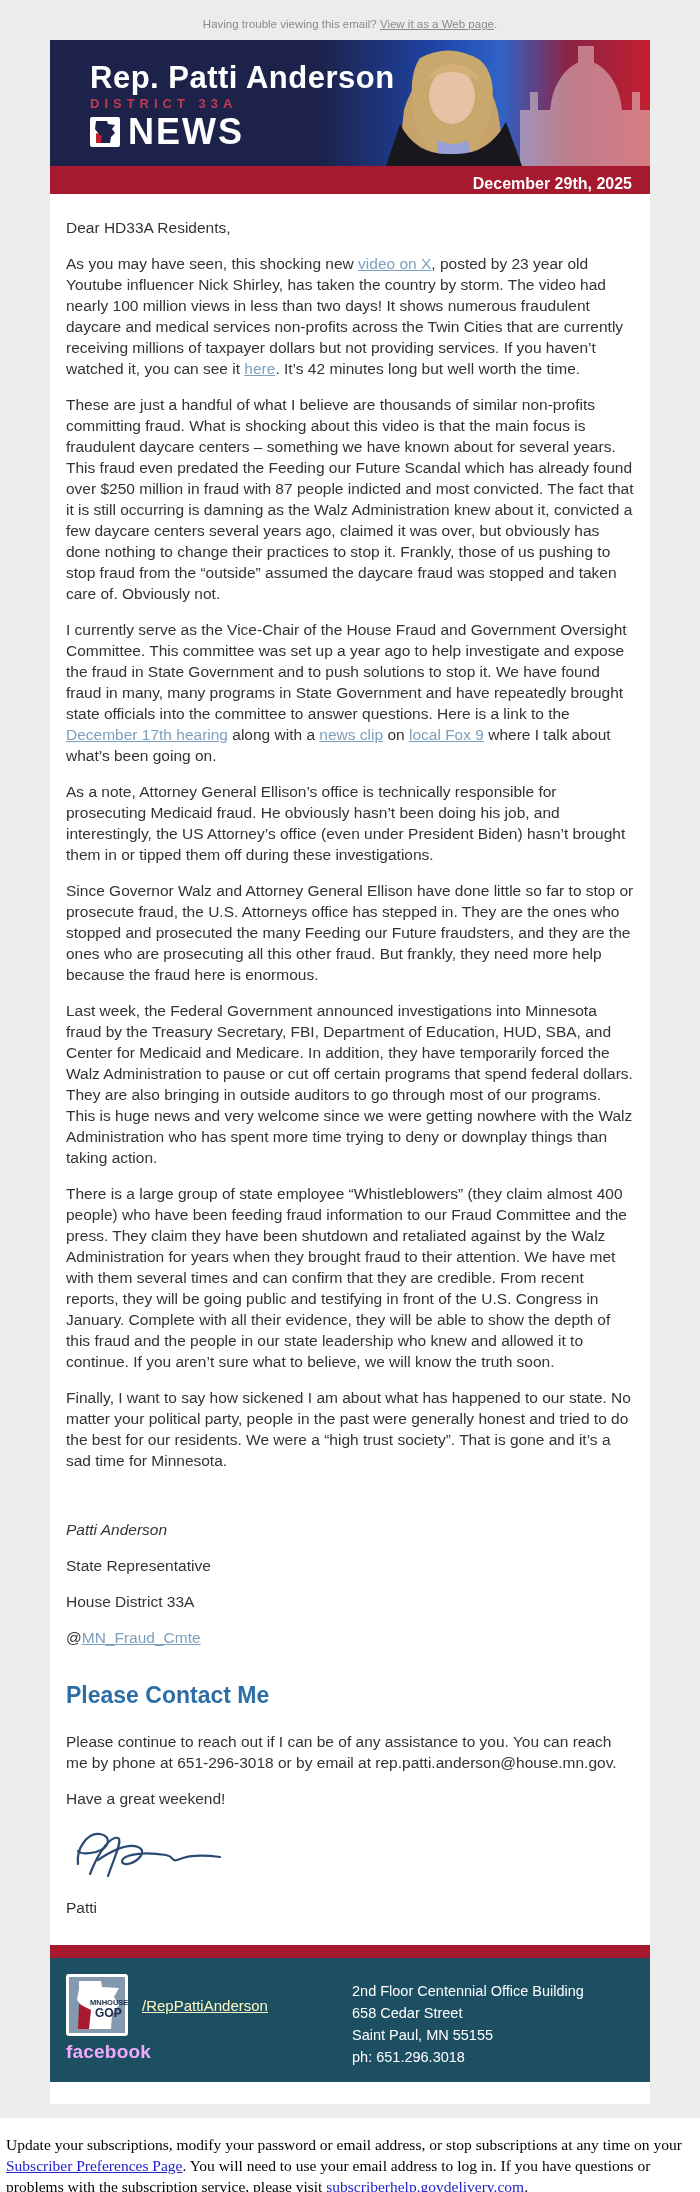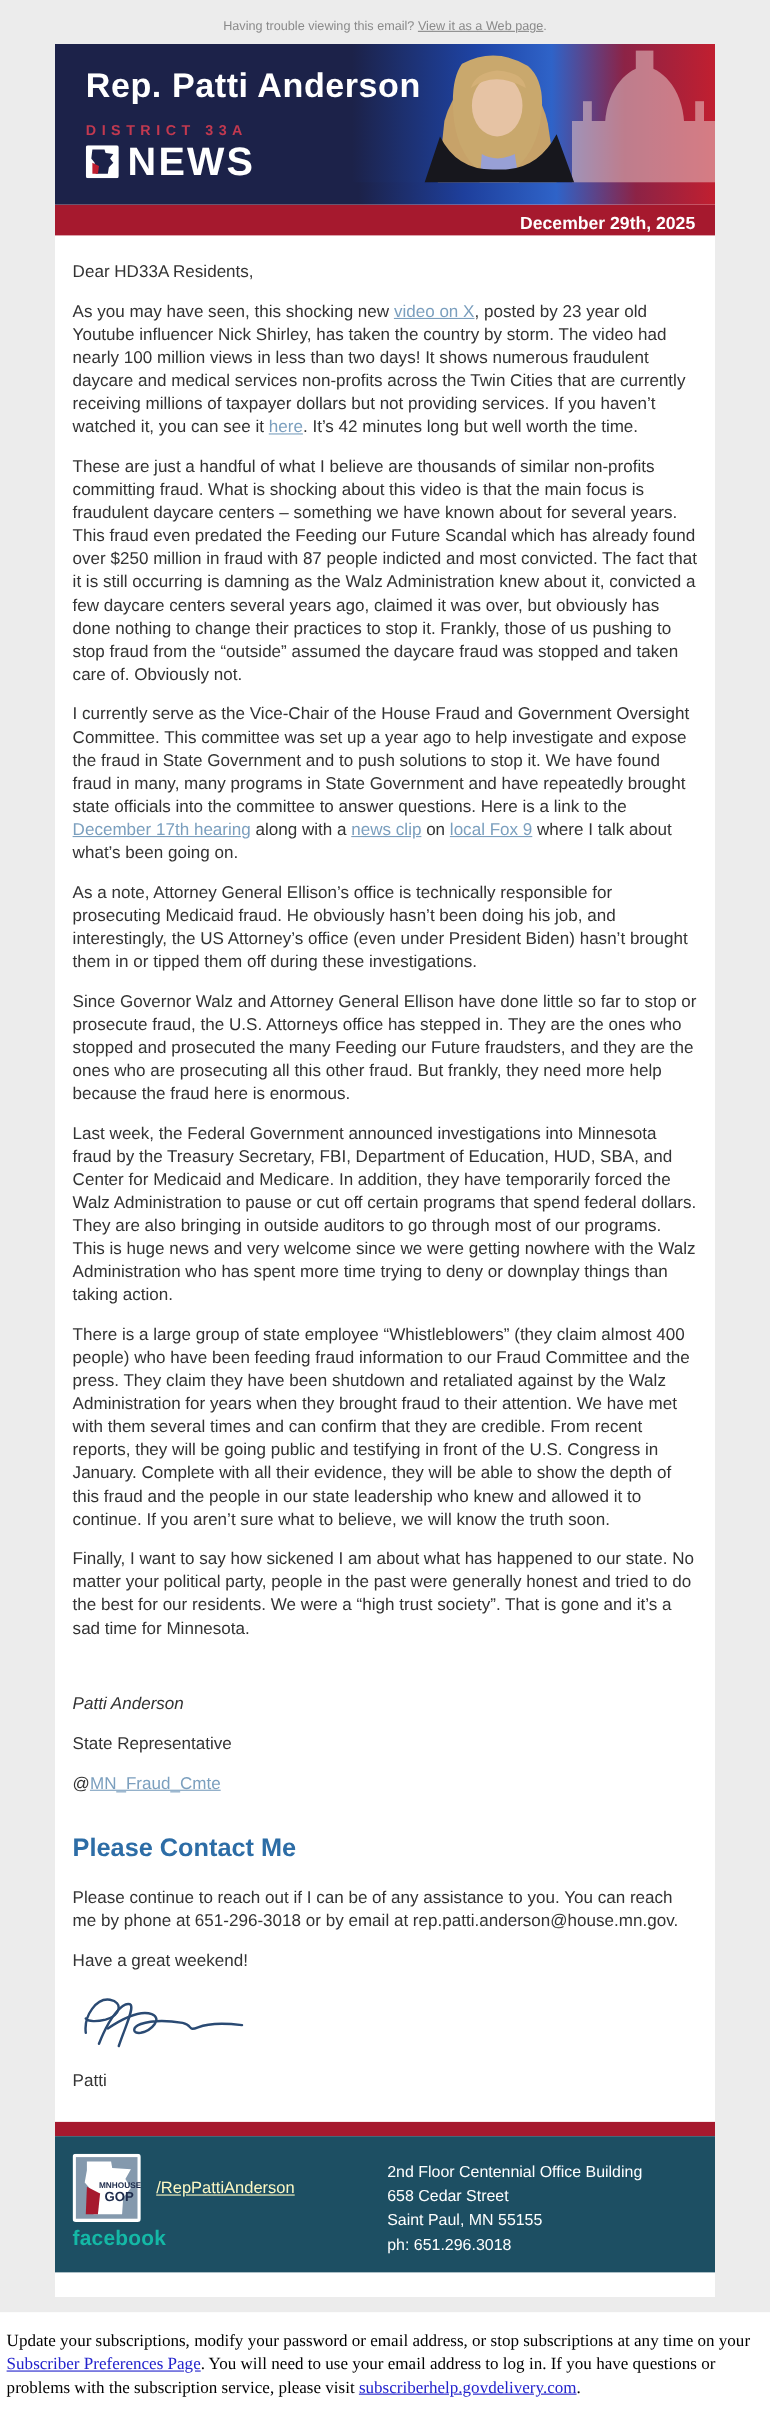--- a/index.html
+++ b/index.html
@@ -6,26 +6,26 @@
   body { font-family: "Liberation Sans", sans-serif; color: #333; }
 
   
   .preheader { text-align: center; padding: 18px 0 10px; font-size: 11.5px; color: #8a8a8a; }
   .preheader a { color: #8a8a8a; text-decoration: underline; }
 
   
   .email { width: 600px; margin: 0 auto; background: #ffffff; }
 
   
-  .banner { position: relative; height: 146px; overflow: hidden;
-    background: linear-gradient(90deg, #1c2249 0%, #1c2249 46%, #1e3f9c 62%, #2f63c8 76%, #8c2346 88%, #c11f30 100%); }
+  .banner { position: relative; height: 126px; overflow: hidden;
+    background: linear-gradient(90deg, #1c2249 0%, #1c2249 46%, #1e3f9c 62%, #2f63c8 76%, #8c2346 88%, #c11f30 100%); padding-left: 12px; }
   .banner-photo { position: absolute; right: 0; top: 0; height: 126px; width: 330px; }
   .banner-text { position: relative; padding: 20px 0 0 28px; z-index: 2; }
   .banner-name { color: #ffffff; font-size: 31px; font-weight: bold; letter-spacing: 0.5px; }
-  .banner-district { color: #c23950; font-size: 13px; font-weight: bold; letter-spacing: 5px; margin-top: 15px; }
+  .banner-district { color: #c23950; font-size: 13px; font-weight: bold; letter-spacing: 5px; margin-top: 0; }
   .banner-newsrow { display: flex; align-items: center; gap: 8px; margin-top: 3px; }
   .banner-news { color: #ffffff; font-size: 36px; font-weight: bold; letter-spacing: 2px; line-height: 1; }
 
   
   .datebar { background: #a6192e; height: 28px; line-height: 36px; text-align: right;
     padding-right: 18px; color: #ffffff; font-weight: bold; font-size: 16px; }
 
   
   .content { padding: 8px 16px 12px; }
   .content p { font-size: 15.5px; line-height: 21px; margin: 15px 0; color: #333; }
@@ -34,21 +34,21 @@
 
   
   .contact-heading { color: #2d6da6; font-size: 23px; font-weight: bold; margin: 34px 0 22px; }
   .signature-svg { display: block; margin: 6px 0 0 2px; }
 
   
   .footer-redstrip { background: #a6192e; height: 13px; }
   .footer-teal { background: #1d4f63; padding: 16px 16px 14px; display: flex; align-items: flex-start; }
   .footer-left { width: 250px; }
   .fb-logo-block { display: flex; align-items: center; gap: 14px; }
-  .fb-wordmark { color: #14b8a6; font-size: 19px; font-weight: bold; letter-spacing: 0.2px; margin-top: 5px; }
+  .fb-wordmark { color: #f0abfc; font-size: 19px; font-weight: bold; letter-spacing: 0.2px; margin-top: 5px; }
   .fb-handle { color: #fef9c3; font-size: 15px; text-decoration: underline; }
   .footer-right { margin-left: 36px; padding-top: 6px; }
   .footer-right div { color: #ffffff; font-size: 14.5px; line-height: 22px; }
   .container-bottom-pad { height: 22px; background: #ffffff; }
 
   
   .band { background: #ffffff; margin-top: 14px; padding: 6px 6px 26px;
     font-family: "Liberation Serif", serif; }
   .band p { font-size: 15.5px; line-height: 21px; margin: 10px 0; color: #000; }
   a.sub-link { color: #2222cc; text-decoration: underline; }
@@ -114,20 +114,21 @@
         <p>As you may have seen, this shocking new <a href="#" class="body-link">video on X</a>, posted by 23 year old Youtube influencer Nick Shirley, has taken the country by storm. The video had nearly 100 million views in less than two days! It shows numerous fraudulent daycare and medical services non-profits across the Twin Cities that are currently receiving millions of taxpayer dollars but not providing services. If you haven’t watched it, you can see it <a href="#" class="body-link">here</a>. It’s 42 minutes long but well worth the time.</p>
         <p>These are just a handful of what I believe are thousands of similar non-profits committing fraud. What is shocking about this video is that the main focus is fraudulent daycare centers – something we have known about for several years. This fraud even predated the Feeding our Future Scandal which has already found over $250 million in fraud with 87 people indicted and most convicted. The fact that it is still occurring is damning as the Walz Administration knew about it, convicted a few daycare centers several years ago, claimed it was over, but obviously has done nothing to change their practices to stop it. Frankly, those of us pushing to stop fraud from the “outside” assumed the daycare fraud was stopped and taken care of. Obviously not.</p>
         <p>I currently serve as the Vice-Chair of the House Fraud and Government Oversight Committee. This committee was set up a year ago to help investigate and expose the fraud in State Government and to push solutions to stop it. We have found fraud in many, many programs in State Government and have repeatedly brought state officials into the committee to answer questions. Here is a link to the <a href="#" class="body-link">December 17th hearing</a> along with a <a href="#" class="body-link">news clip</a> on <a href="#" class="body-link">local Fox 9</a> where I talk about what’s been going on.</p>
         <p>As a note, Attorney General Ellison’s office is technically responsible for prosecuting Medicaid fraud. He obviously hasn’t been doing his job, and interestingly, the US Attorney’s office (even under President Biden) hasn’t brought them in or tipped them off during these investigations.</p>
         <p>Since Governor Walz and Attorney General Ellison have done little so far to stop or prosecute fraud, the U.S. Attorneys office has stepped in. They are the ones who stopped and prosecuted the many Feeding our Future fraudsters, and they are the ones who are prosecuting all this other fraud. But frankly, they need more help because the fraud here is enormous.</p>
         <p>Last week, the Federal Government announced investigations into Minnesota fraud by the Treasury Secretary, FBI, Department of Education, HUD, SBA, and Center for Medicaid and Medicare. In addition, they have temporarily forced the Walz Administration to pause or cut off certain programs that spend federal dollars. They are also bringing in outside auditors to go through most of our programs. This is huge news and very welcome since we were getting nowhere with the Walz Administration who has spent more time trying to deny or downplay things than taking action.</p>
         <p>There is a large group of state employee “Whistleblowers” (they claim almost 400 people) who have been feeding fraud information to our Fraud Committee and the press. They claim they have been shutdown and retaliated against by the Walz Administration for years when they brought fraud to their attention. We have met with them several times and can confirm that they are credible. From recent reports, they will be going public and testifying in front of the U.S. Congress in January. Complete with all their evidence, they will be able to show the depth of this fraud and the people in our state leadership who knew and allowed it to continue. If you aren’t sure what to believe, we will know the truth soon.</p>
         <p>Finally, I want to say how sickened I am about what has happened to our state. No matter your political party, people in the past were generally honest and tried to do the best for our residents. We were a “high trust society”. That is gone and it’s a sad time for Minnesota.</p>
         <p class="gap-top">Patti Anderson</p>
         <p>State Representative</p>
+        <p>House District 33A</p>
         <p>@<a href="#" class="body-link">MN_Fraud_Cmte</a></p>
       </div>
 
     <div class="contact-heading">Please Contact Me</div>
     <p>Please continue to reach out if I can be of any assistance to you. You can reach me by phone at 651-296-3018 or by email at rep.patti.anderson@house.mn.gov.</p>
     <p>Have a great weekend!</p>
 
     <svg class="signature-svg" width="175" height="58" viewBox="0 0 175 58">
       <g fill="none" stroke="#2a4a73" stroke-width="2.2" stroke-linecap="round">
         <path d="M10 40 C 8 24, 20 8, 32 10 C 44 12, 42 24, 28 28 C 20 30, 12 30, 10 27"></path>

